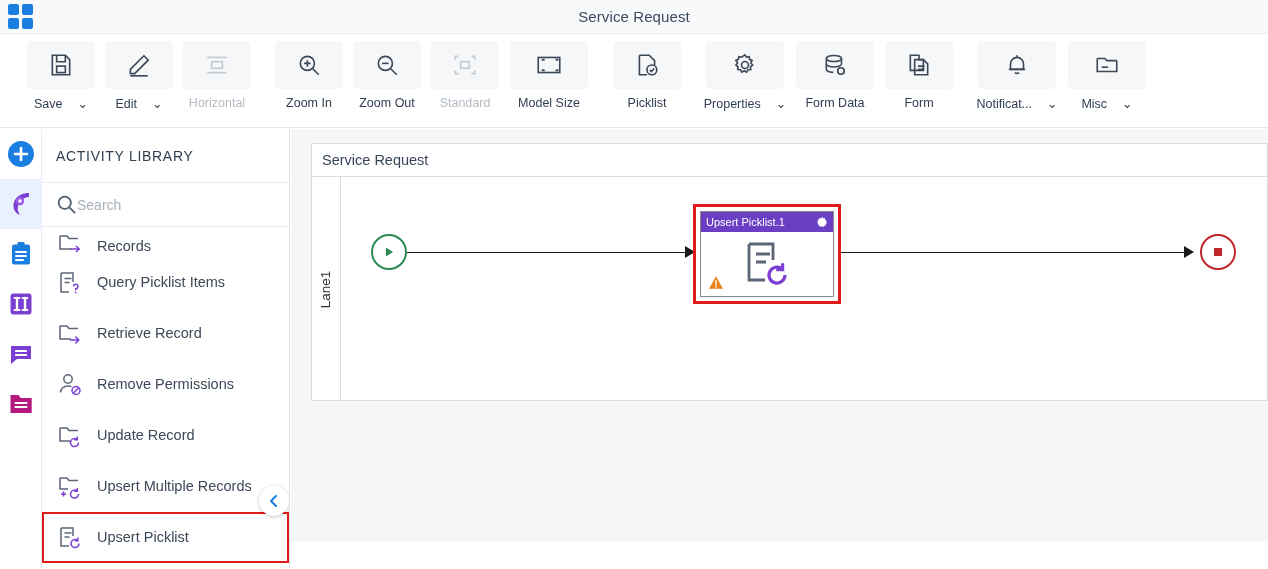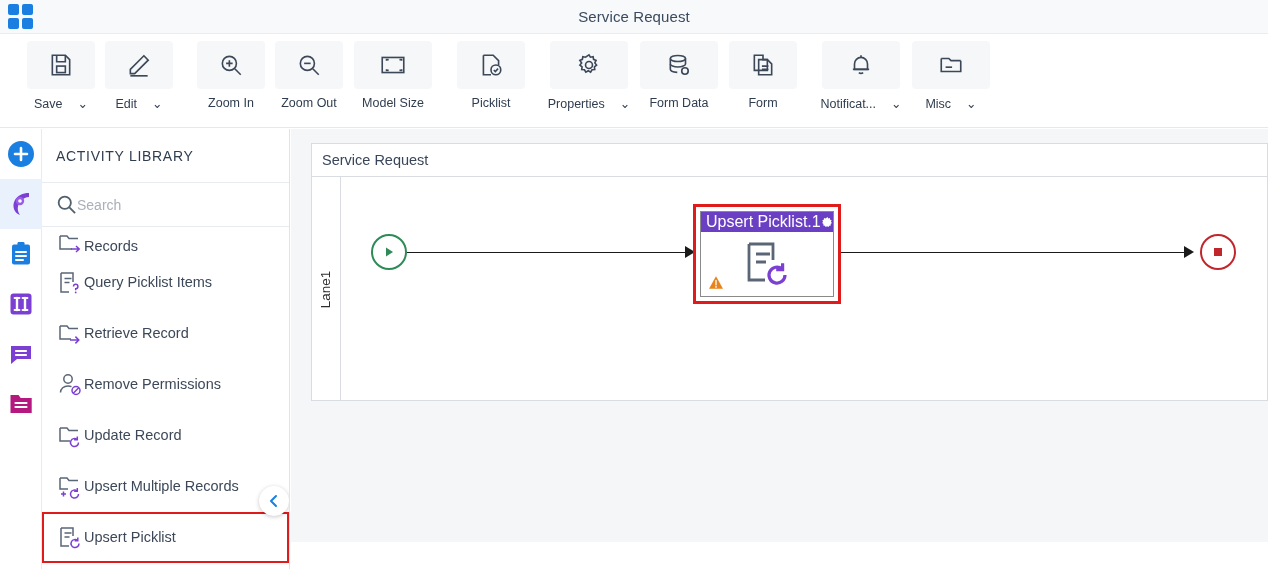--- a/index.html
+++ b/index.html
@@ -80,21 +80,21 @@
     padding-left: 14px; border-bottom: 1px solid #e8ecf1;
     background: #fff; position: relative; z-index: 4;
   }
   .lib-search input {
     border: none; outline: none; font-size: 14px; color: #555f6d;
     width: 170px; background: transparent;
   }
   .lib-search input::placeholder { color: #a9b0b9; }
   .lib-list { position: relative; }
   .lib-row {
-    display: flex; align-items: center; gap: 0; padding: 0 10px 0 14px;
+    display: flex; align-items: center; gap: 13px; padding: 0 10px 0 14px;
     min-height: 51px; cursor: pointer; position: relative;
   }
   .lib-row .lbl { font-size: 14.5px; color: #3c4858; line-height: 1.35; }
   .lib-ic { width: 28px; flex: 0 0 28px; display: flex; align-items: center; justify-content: center; }
   .lib-row.clipped { height: 30px; min-height: 30px; overflow: hidden; align-items: flex-end; }
   .lib-row.highlight { outline: 2px solid #e01b1b; outline-offset: -2px; }
   .collapse-btn {
     position: absolute; left: 217px; top: 357px; width: 30px; height: 30px;
     border-radius: 50%; background: #fff; box-shadow: 0 1px 4px rgba(0,0,0,.22);
     display: flex; align-items: center; justify-content: center; cursor: pointer; z-index: 9;
@@ -147,21 +147,21 @@
     border: 3px solid #e01b1b; background: #fff; cursor: pointer;
   }
   .task {
     position: absolute; left: 4px; top: 4px; right: 4px; bottom: 4px;
     border: 1px solid #8a8a8a; background: #fff; overflow: hidden;
   }
   .task-hd {
     height: 20px; background: #6b3fc4; display: flex; align-items: center;
     justify-content: space-between; padding: 0 4px 0 5px;
   }
-  .task-hd .t { font-size: 16px; color: #fff; white-space: nowrap; }
+  .task-hd .t { font-size: 11px; color: #fff; white-space: nowrap; }
   .task-body { position: relative; height: 64px; display:flex; align-items:center; justify-content:center; }
   .warn { position: absolute; left: 7px; bottom: 5px; }
   svg { display: block; }
 </style>
 </head>
 <body>
 
 <div id="app">
 
   <div class="titlebar">
@@ -196,20 +196,32 @@
           <path d="M16.5 3.5l4 4L8 20H4v-4z"></path>
             <path d="M4 22h16"></path>
         </svg>
       </div>
       <div class="tb-label">
           <span>Edit</span>
           <span class="caret">⌄</span>
         </div>
     </div>
 
+    <div class="tb-item disabled">
+      <div class="tb-icon">
+        <svg width="26" height="26" viewBox="0 0 24 24" fill="none" stroke="#c3cad2" stroke-width="1.5">
+          <path d="M3 5h18"></path>
+            <rect x="7" y="9" width="10" height="6"></rect>
+            <path d="M3 19h18"></path>
+        </svg>
+      </div>
+      <div class="tb-label">
+          <span>Horizontal</span>
+        </div>
+    </div>
 
 
     <div class="tb-gap"></div>
 
     <div class="tb-item">
       <div class="tb-icon">
         <svg width="26" height="26" viewBox="0 0 24 24" fill="none" stroke="#3c4858" stroke-width="1.5">
           <circle cx="10.5" cy="10.5" r="6.5"></circle>
             <path d="M15.5 15.5L21 21"></path>
             <path d="M10.5 7.5v6M7.5 10.5h6"></path>
@@ -226,20 +238,31 @@
           <circle cx="10.5" cy="10.5" r="6.5"></circle>
             <path d="M15.5 15.5L21 21"></path>
             <path d="M7.5 10.5h6"></path>
         </svg>
       </div>
       <div class="tb-label">
           <span>Zoom Out</span>
         </div>
     </div>
 
+    <div class="tb-item disabled">
+      <div class="tb-icon">
+        <svg width="26" height="26" viewBox="0 0 24 24" fill="none" stroke="#c3cad2" stroke-width="1.5">
+          <path d="M3 7V4h3M18 4h3v3M21 17v3h-3M6 20H3v-3"></path>
+            <rect x="8" y="9" width="8" height="6"></rect>
+        </svg>
+      </div>
+      <div class="tb-label">
+          <span>Standard</span>
+        </div>
+    </div>
 
     <div class="tb-item wide">
       <div class="tb-icon">
         <svg width="28" height="26" viewBox="0 0 26 24" fill="none" stroke="#3c4858" stroke-width="1.5">
           <rect x="3" y="5" width="20" height="14"></rect>
           <path d="M7 8V7h2M19 7h2v1M21 16v1h-2M9 17H7v-1"></path>
         </svg>
       </div>
       <div class="tb-label">
           <span>Model Size</span>

